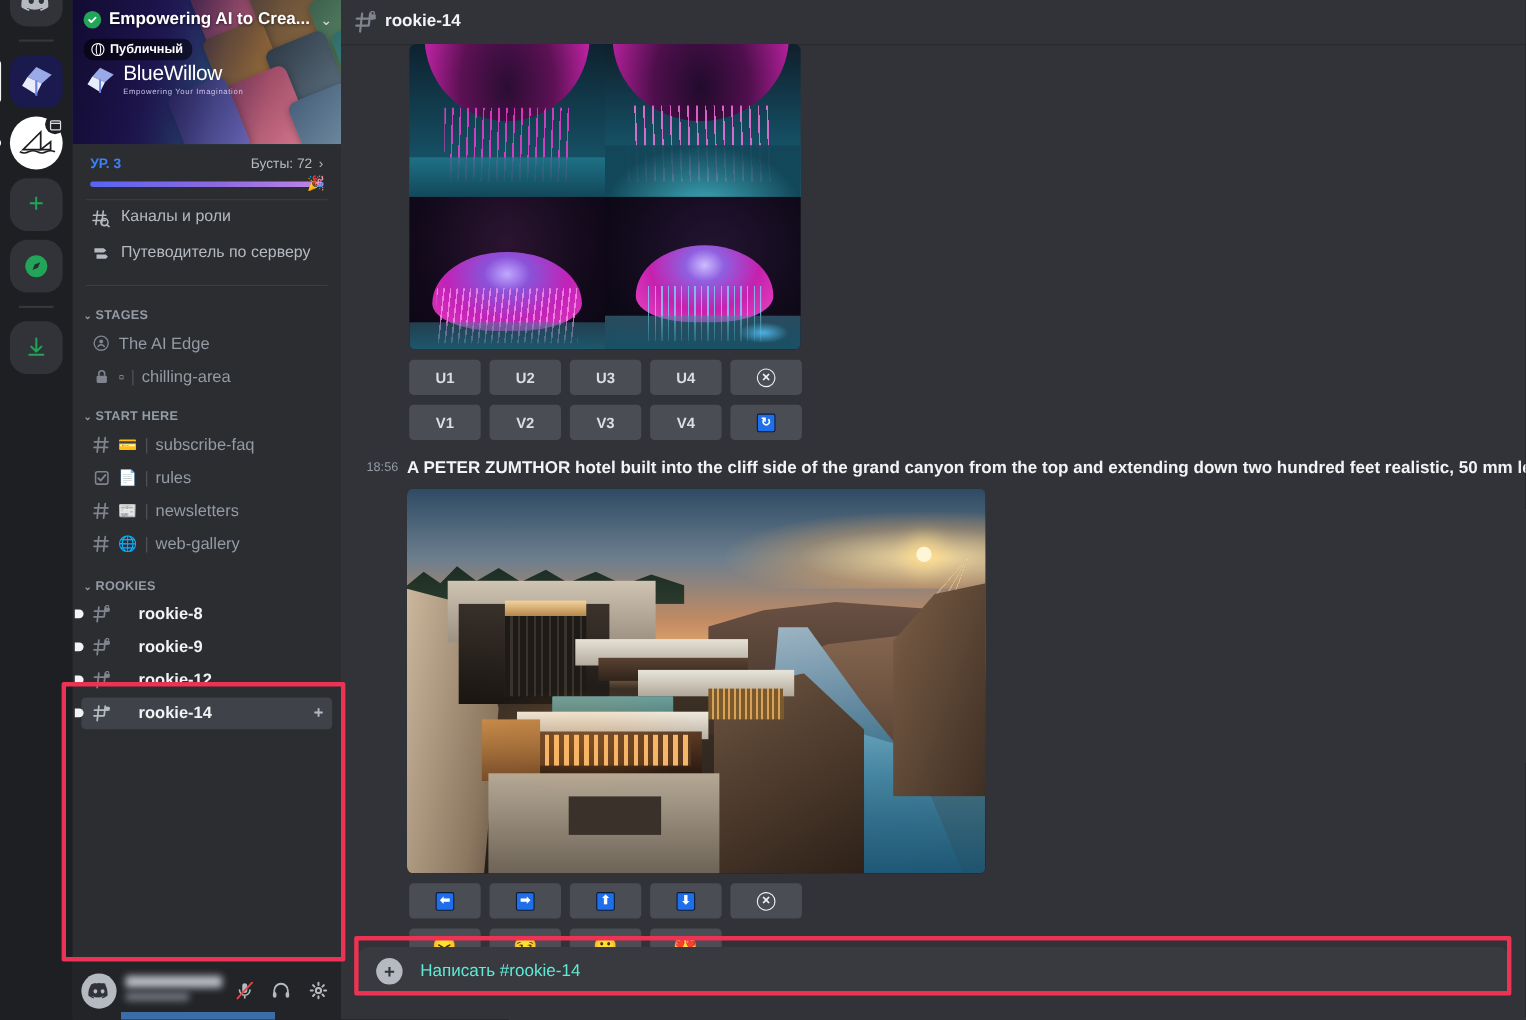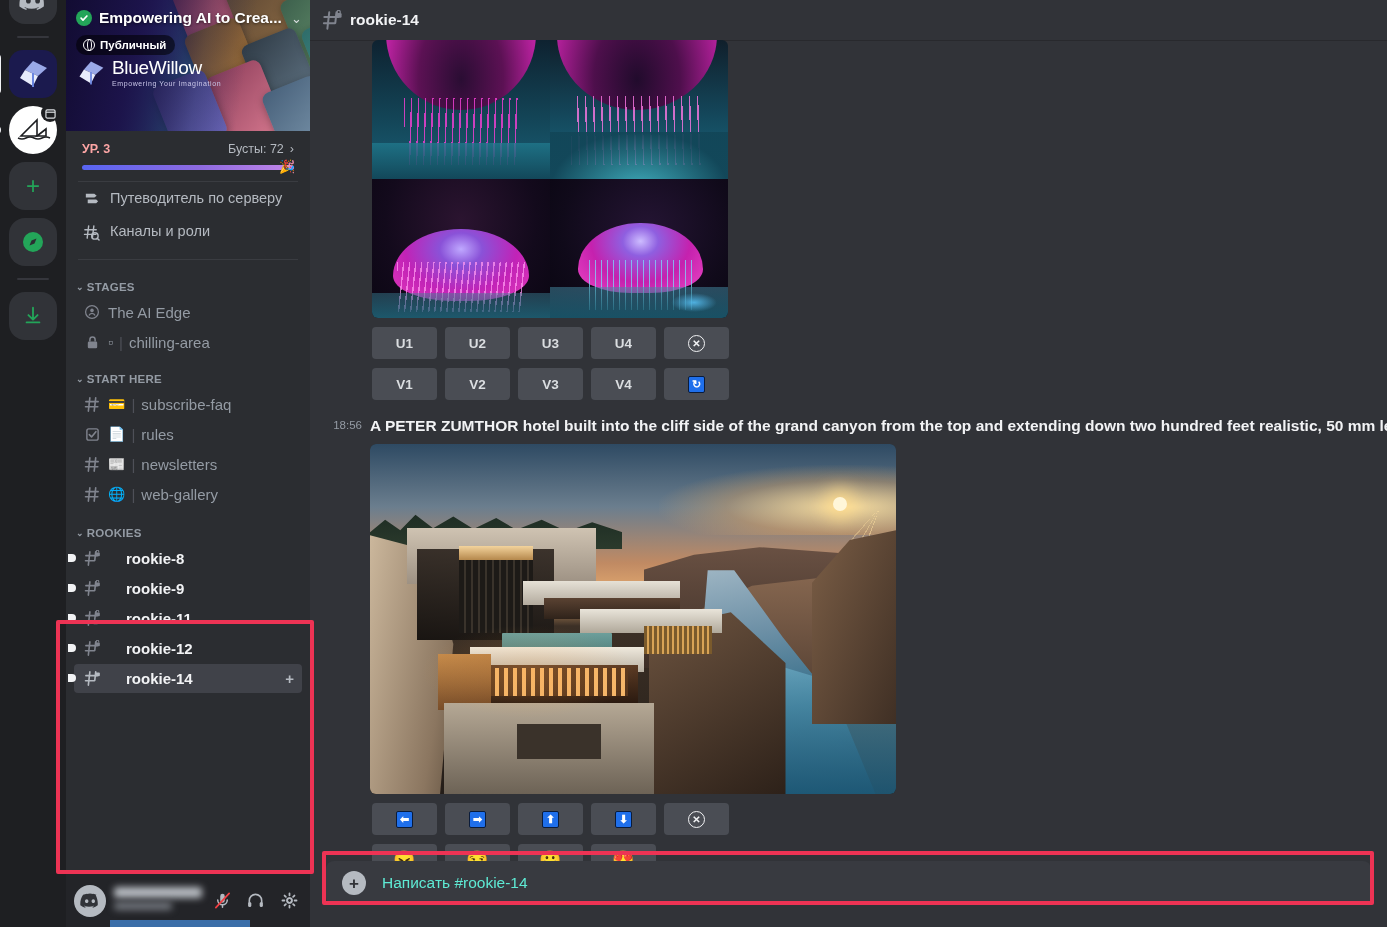--- a/index.html
+++ b/index.html
@@ -75,21 +75,21 @@
   .globe-ic { width: 12px; height: 12px; border-radius:50%; border:1.3px solid #fff; position:relative;}
   .globe-ic::before{content:"";position:absolute;inset:-1px 2.5px;border:1.3px solid #fff;border-radius:50%;}
   .bw-logo-wrap { position: absolute; left: 10px; top: 58px; z-index: 4; display:flex;align-items:center;gap:6px;}
   .bw-logo-text { color: #fff; font-size: 19px; font-weight: 400; letter-spacing:-.3px; line-height:1;}
   .bw-logo-sub { color: #c9c6e8; font-size: 7px; letter-spacing:.6px; margin-top:3px;}
 
   .boost-row {
     display: flex; align-items: center; justify-content: space-between;
     padding: 11px 16px 0 16px;
   }
-  .boost-lvl { color: #fca5a5; font-size: 12.5px; font-weight: 700; }
+  .boost-lvl { color: #3b82f6; font-size: 12.5px; font-weight: 700; }
   .boost-count { color: #b5bac1; font-size: 12.5px; display:flex;align-items:center;gap:6px;}
   .boost-bar-wrap { padding: 9px 16px 0; position: relative; }
   .boost-bar { height: 5px; border-radius: 3px; background: linear-gradient(90deg,#5865f2 0%, #8d6ae0 55%, #c186e8 100%); }
   .boost-spark { position:absolute; right: 14px; top: 3px; font-size: 13px;}
   .sb-div { height:1px; background:#3a3c41; margin: 11px 12px 0; }
 
   .side-link {
     display: flex; align-items: flex-start; gap: 10px;
     padding: 7px 12px 7px 16px; color: #b5bac1; font-size: 14.5px; cursor: pointer;
   }
@@ -300,34 +300,34 @@
     </div>
     <div class="boost-bar-wrap">
       <div class="boost-bar"></div>
       <span class="boost-spark">🎉</span>
     </div>
     <div class="sb-div"></div>
 
     <div class="side-link">
       <span class="ico">
         <svg width="17" height="17" viewBox="0 0 18 18">
+          <path d="M6 2 L4.4 15 M11.5 2 L9.9 15 M2 6 h12 M1.6 11 h12" stroke="#b5bac1" stroke-width="1.5" fill="none" stroke-linecap="round"></path>
+          <circle cx="12.6" cy="12.6" r="3.4" fill="none" stroke="#b5bac1" stroke-width="1.5"></circle>
+          <line x1="15" y1="15" x2="17" y2="17" stroke="#b5bac1" stroke-width="1.6" stroke-linecap="round"></line>
+        </svg>
+      </span>
+      <span>Каналы и роли</span>
+    </div>
+    <div class="side-link">
+      <span class="ico">
+        <svg width="17" height="17" viewBox="0 0 18 18">
             <path d="M9 2 L9 16 M3 4 h9 l2.5 2 L12 8 H3z M5 10 h9 l2 2 -2 2 H5z" fill="#b5bac1"></path>
           </svg>
       </span>
       <span style="line-height:1.35">Путеводитель по серверу</span>
-    </div>
-    <div class="side-link">
-      <span class="ico">
-        <svg width="17" height="17" viewBox="0 0 18 18">
-          <path d="M6 2 L4.4 15 M11.5 2 L9.9 15 M2 6 h12 M1.6 11 h12" stroke="#b5bac1" stroke-width="1.5" fill="none" stroke-linecap="round"></path>
-          <circle cx="12.6" cy="12.6" r="3.4" fill="none" stroke="#b5bac1" stroke-width="1.5"></circle>
-          <line x1="15" y1="15" x2="17" y2="17" stroke="#b5bac1" stroke-width="1.6" stroke-linecap="round"></line>
-        </svg>
-      </span>
-      <span>Каналы и роли</span>
     </div>
     <div class="sb-div"></div>
 
     <div class="chan-scroll">
 
       <div class="cat">
         <span class="car">⌄</span>
         <span>STAGES</span>
       </div>
       <div class="chan">
@@ -417,32 +417,20 @@
       <div class="chan unread">
         <span class="unread-dot"></span>
         <span class="hashwrap">
           <svg width="17" height="17" viewBox="0 0 18 18">
               <path d="M6.2 2 L4.6 16 M12.4 2 L11.4 11 M2 6 h12 M1.6 11.4 h9.5" stroke="#80848e" stroke-width="1.7" fill="none" stroke-linecap="round"></path>
               <rect x="11.8" y="2.6" width="5" height="4" rx="1" fill="#80848e"></rect>
               <path d="M13 2.6 V1.6 a1.3 1.3 0 0 1 2.6 0 V2.6" fill="none" stroke="#80848e" stroke-width="1.1"></path>
             </svg>
         </span>
         <span class="nm">rookie-9</span>
-      </div>
-      <div class="chan unread">
-        <span class="unread-dot"></span>
-        <span class="hashwrap">
-          <svg width="17" height="17" viewBox="0 0 18 18">
-              <path d="M6.2 2 L4.6 16 M12.4 2 L11.4 10 M2 6 h12 M1.6 11.4 h7" stroke="#80848e" stroke-width="1.7" fill="none" stroke-linecap="round"></path>
-              <rect x="11.8" y="2.6" width="5" height="4" rx="1" fill="#80848e"></rect>
-              <path d="M13 2.6 V1.6 a1.3 1.3 0 0 1 2.6 0 V2.6" fill="none" stroke="#80848e" stroke-width="1.1"></path>
-              <rect x="9.6" y="10.6" width="5.4" height="4.4" rx="1" fill="#80848e"></rect>
-            </svg>
-        </span>
-        <span class="nm">rookie-11</span>
       </div>
       <div class="chan unread">
         <span class="unread-dot"></span>
         <span class="hashwrap">
           <svg width="17" height="17" viewBox="0 0 18 18">
               <path d="M6.2 2 L4.6 16 M12.4 2 L11.4 11 M2 6 h12 M1.6 11.4 h9.5" stroke="#80848e" stroke-width="1.7" fill="none" stroke-linecap="round"></path>
               <rect x="11.8" y="2.6" width="5" height="4" rx="1" fill="#80848e"></rect>
               <path d="M13 2.6 V1.6 a1.3 1.3 0 0 1 2.6 0 V2.6" fill="none" stroke="#80848e" stroke-width="1.1"></path>
             </svg>
         </span>

